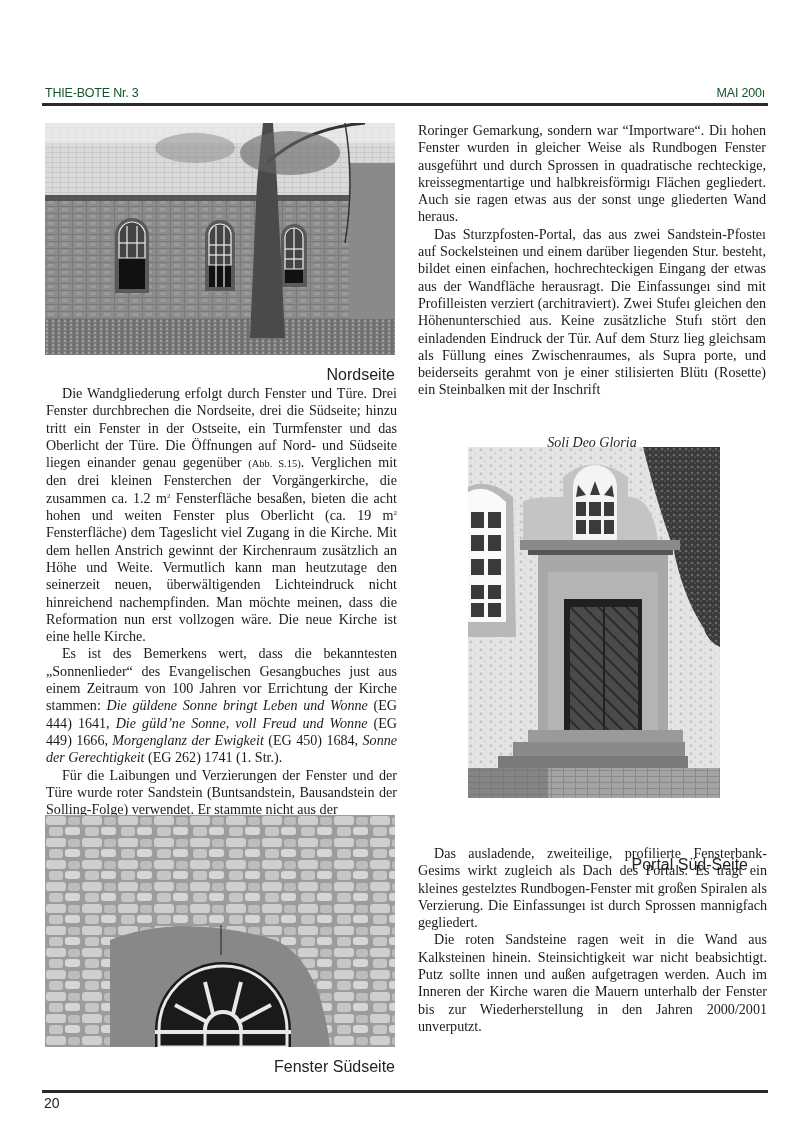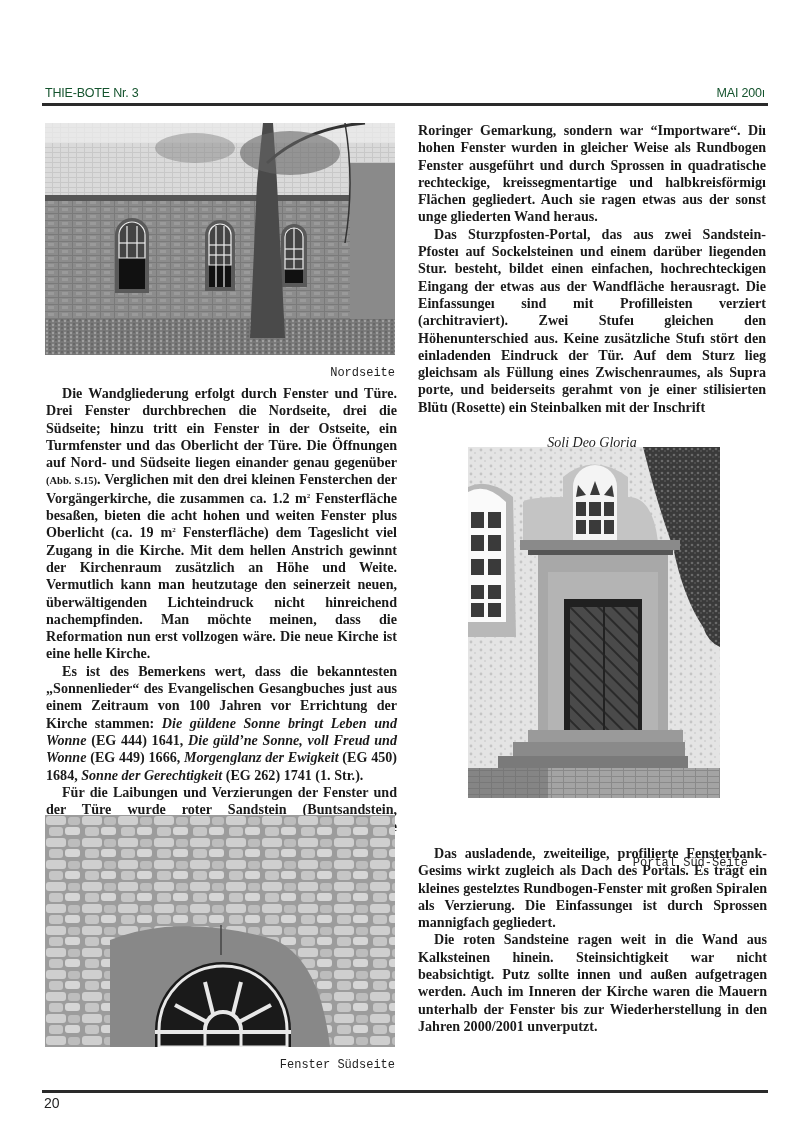--- a/index.html
+++ b/index.html
@@ -7,23 +7,23 @@
   .hdr { position: absolute; top: 86px; font-family: "Liberation Sans", sans-serif; font-size: 12.5px; letter-spacing: -0.2px; color: #14532d; }
   .hdr-left { left: 45px; }
   .hdr-right { right: 35px; padding-left: 16px; }
   .rule { position: absolute; left: 42px; right: 32px; height: 3px; background: #2a2a2a; }
   .rule-top { top: 103px; }
   .rule-bot { top: 1090px; }
   .pagenum { position: absolute; left: 44px; top: 1095px; font-family: "Liberation Sans", sans-serif; font-size: 14px; color: #222; }
 
   .photo { position: absolute; overflow: hidden; }
   .photo svg { display: block; width: 100%; height: 100%; }
-  .caption { position: absolute; font-family: Liberation Mono, monospace; font-size: 12px; color: #222; text-align: right; }
-
-  .col { position: absolute; font-family: "Liberation Serif", serif; font-size: 14.1px; line-height: 17.3px; color: #1a1a1a; text-align: justify; font-weight: bold; }
+  .caption { position: absolute; font-family: Liberation Sans, sans-serif; font-size: 16px; color: #222; text-align: right; }
+
+  .col { position: absolute; font-family: "Liberation Serif", serif; font-size: 14.1px; line-height: 17.3px; color: #1a1a1a; text-align: justify; }
   .col p { margin: 0; text-indent: 16px; }
   .col p.noind { text-indent: 0; }
   .col i { font-style: italic; }
   .small { font-size: 10.5px; }
   sup { font-size: 7px; vertical-align: 5px; line-height: 0; }
   .col-right-top { left: 418px; top: 122px; width: 348px; overflow: hidden; }
   .col-left { left: 46px; top: 385px; width: 351px; }
   .col-right-bot { left: 418px; top: 845px; width: 349px; }
   .inscription { position: absolute; left: 418px; top: 402px; width: 348px; text-align: center; font-family: "Liberation Serif", serif; font-style: italic; font-size: 14px; line-height: 17px; color: #222; margin-top: 32px; }
 </style>

